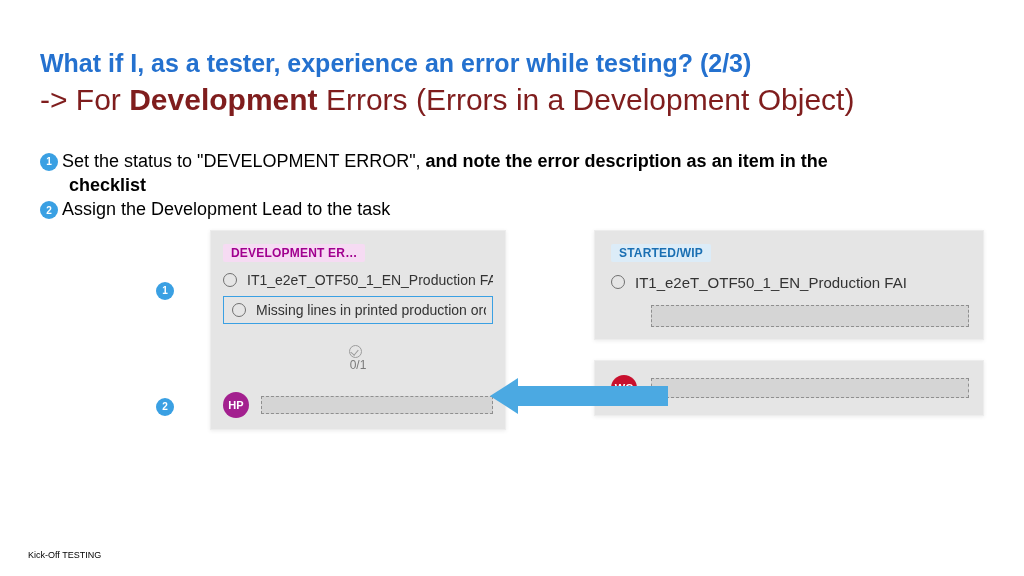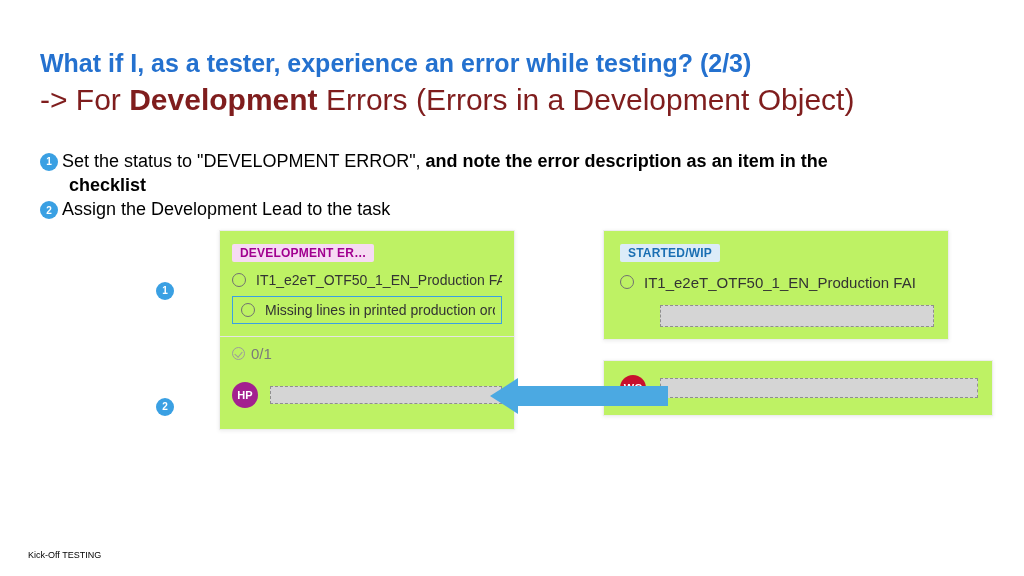--- a/index.html
+++ b/index.html
@@ -17,41 +17,41 @@
   .step-text b { font-weight: 700; }
   .cont { margin-left: 29px; font-weight: 700; }
 
   .example-label { margin-top: 22px; font-size: 18px; }
   .bullet { display: inline-block; width: 6px; height: 6px; background: #000; vertical-align: middle; margin-right: 6px; margin-top: -2px; }
 
   .cards-area { position: relative; margin-top: 8px; width: 944px; height: 230px; }
 
   .side-badge { position: absolute; width: 18px; height: 18px; border-radius: 50%; background: #3aa0e3; color: #fff; font-size: 10px; font-weight: 700; display: flex; align-items: center; justify-content: center; }
 
-  .card { position: absolute; background: #bef264; border: 1px solid #ededed; box-shadow: 0 1px 4px rgba(0,0,0,.08); font-family: "Segoe UI", Arial, sans-serif; margin-left: 9px; }
+  .card { position: absolute; background: #e5e5e5; border: 1px solid #ededed; box-shadow: 0 1px 4px rgba(0,0,0,.08); font-family: "Segoe UI", Arial, sans-serif; }
 
   .card-left { left: 170px; top: 0; width: 296px; height: 200px; padding: 12px 12px 10px 12px; }
   .tag { display: inline-block; font-size: 12px; font-weight: 600; padding: 2px 8px; border-radius: 2px; letter-spacing: .2px; }
   .tag-dev { background: #f6dbf3; color: #a1008f; }
   .tag-wip { background: #dcecf8; color: #1a6fb3; }
   .task-line { display: flex; align-items: center; margin-top: 10px; font-size: 14px; color: #333; white-space: nowrap; overflow: hidden; }
   .circle-o { width: 14px; height: 14px; border: 1.5px solid #707070; border-radius: 50%; margin-right: 10px; flex: 0 0 auto; }
   .boxed { border: 1.5px solid #3aa0e3; padding: 5px 6px 5px 8px; margin-top: 8px; }
   .boxed .task-line { margin-top: 0; }
   .divider { height: 1px; background: #e5e5e5; margin: 12px -12px 8px -12px; }
-  .progress { display: flex; align-items: center; font-size: 15px; color: #7a7a7a; }
+  .progress { display: flex; align-items: center; font-size: 12px; color: #7a7a7a; flex-direction: column; }
   .check-ic { width: 13px; height: 13px; border: 1.3px solid #9c9c9c; border-radius: 50%; margin-right: 6px; position: relative; }
   .check-ic::after { content: ""; position: absolute; left: 2.5px; top: 2px; width: 4px; height: 6px; border-right: 1.3px solid #9c9c9c; border-bottom: 1.3px solid #9c9c9c; transform: rotate(40deg); }
   .assignee-row { display: flex; align-items: center; margin-top: 20px; gap: 12px; }
   .avatar { width: 26px; height: 26px; border-radius: 50%; color: #fff; font-size: 11px; font-weight: 600; display: flex; align-items: center; justify-content: center; flex: 0 0 auto; }
   .avatar-hp { background: #a3208f; }
   .avatar-wc { background: #c8102e; }
   .redacted { height: 18px; flex: 1 1 auto; border: 1px dashed #8f8f8f; background:#d5d5d5;}
 
-  .card-right { left: 554px; top: 0; width: 346px; height: 110px; padding: 12px 14px 10px 16px; }
+  .card-right { left: 554px; top: 0; width: 390px; height: 110px; padding: 12px 14px 10px 16px; }
   .card-right .task-line { font-size: 15px; margin-top: 12px; }
   .card-right .redacted-row { margin: 14px 0 0 40px; height: 22px; border: 1px dashed #8f8f8f; background:#d5d5d5;}
 
   .card-right-bottom { left: 554px; top: 130px; width: 390px; padding: 14px 14px 14px 16px; display: flex; align-items: center; gap: 14px; }
   .card-right-bottom .redacted { height: 20px; }
 
   .arrow { position: absolute; left: 450px; top: 148px; display: flex; align-items: center; }
   .arrow-head { width: 0; height: 0; border-top: 18px solid transparent; border-bottom: 18px solid transparent; border-right: 28px solid #4ba9e2; }
   .arrow-shaft { width: 150px; height: 20px; background: #4ba9e2; }
 

